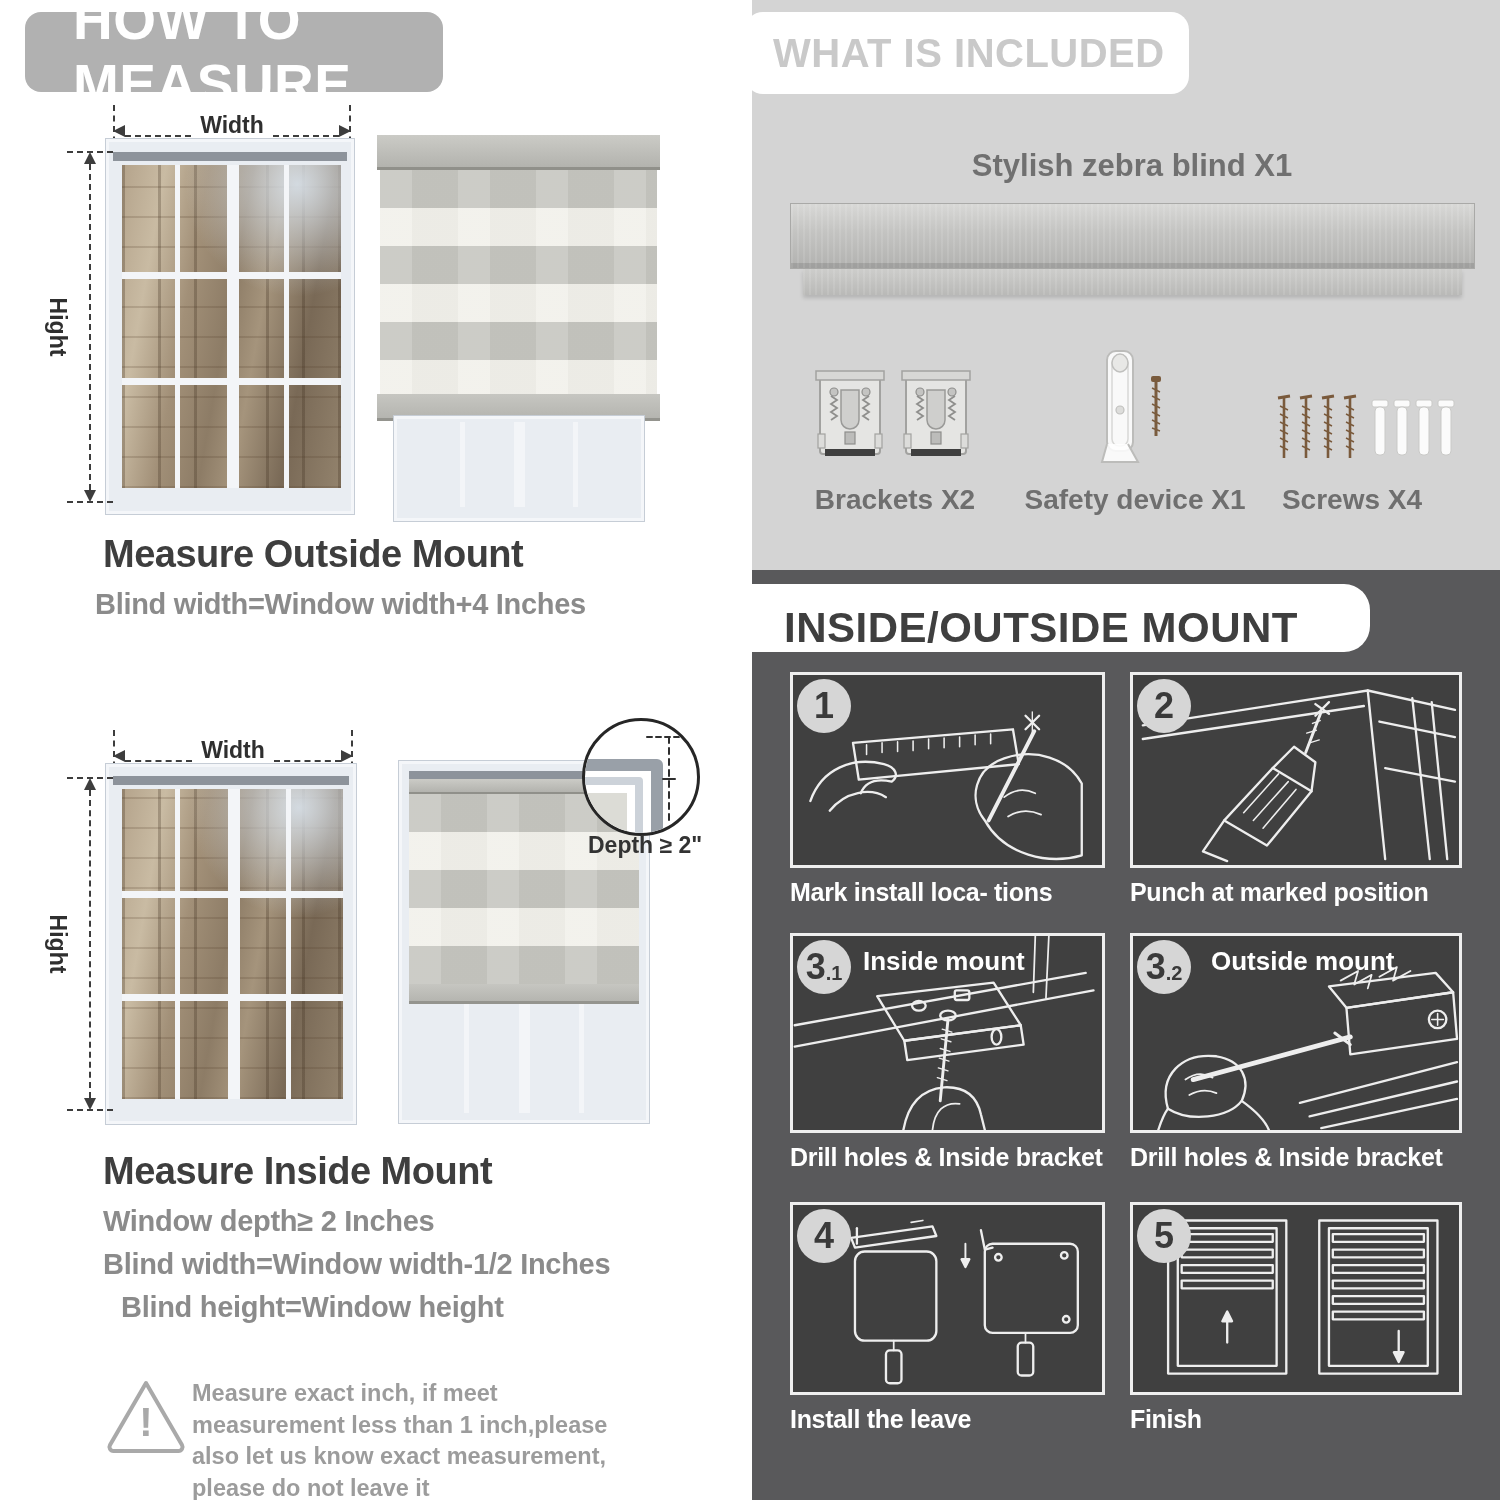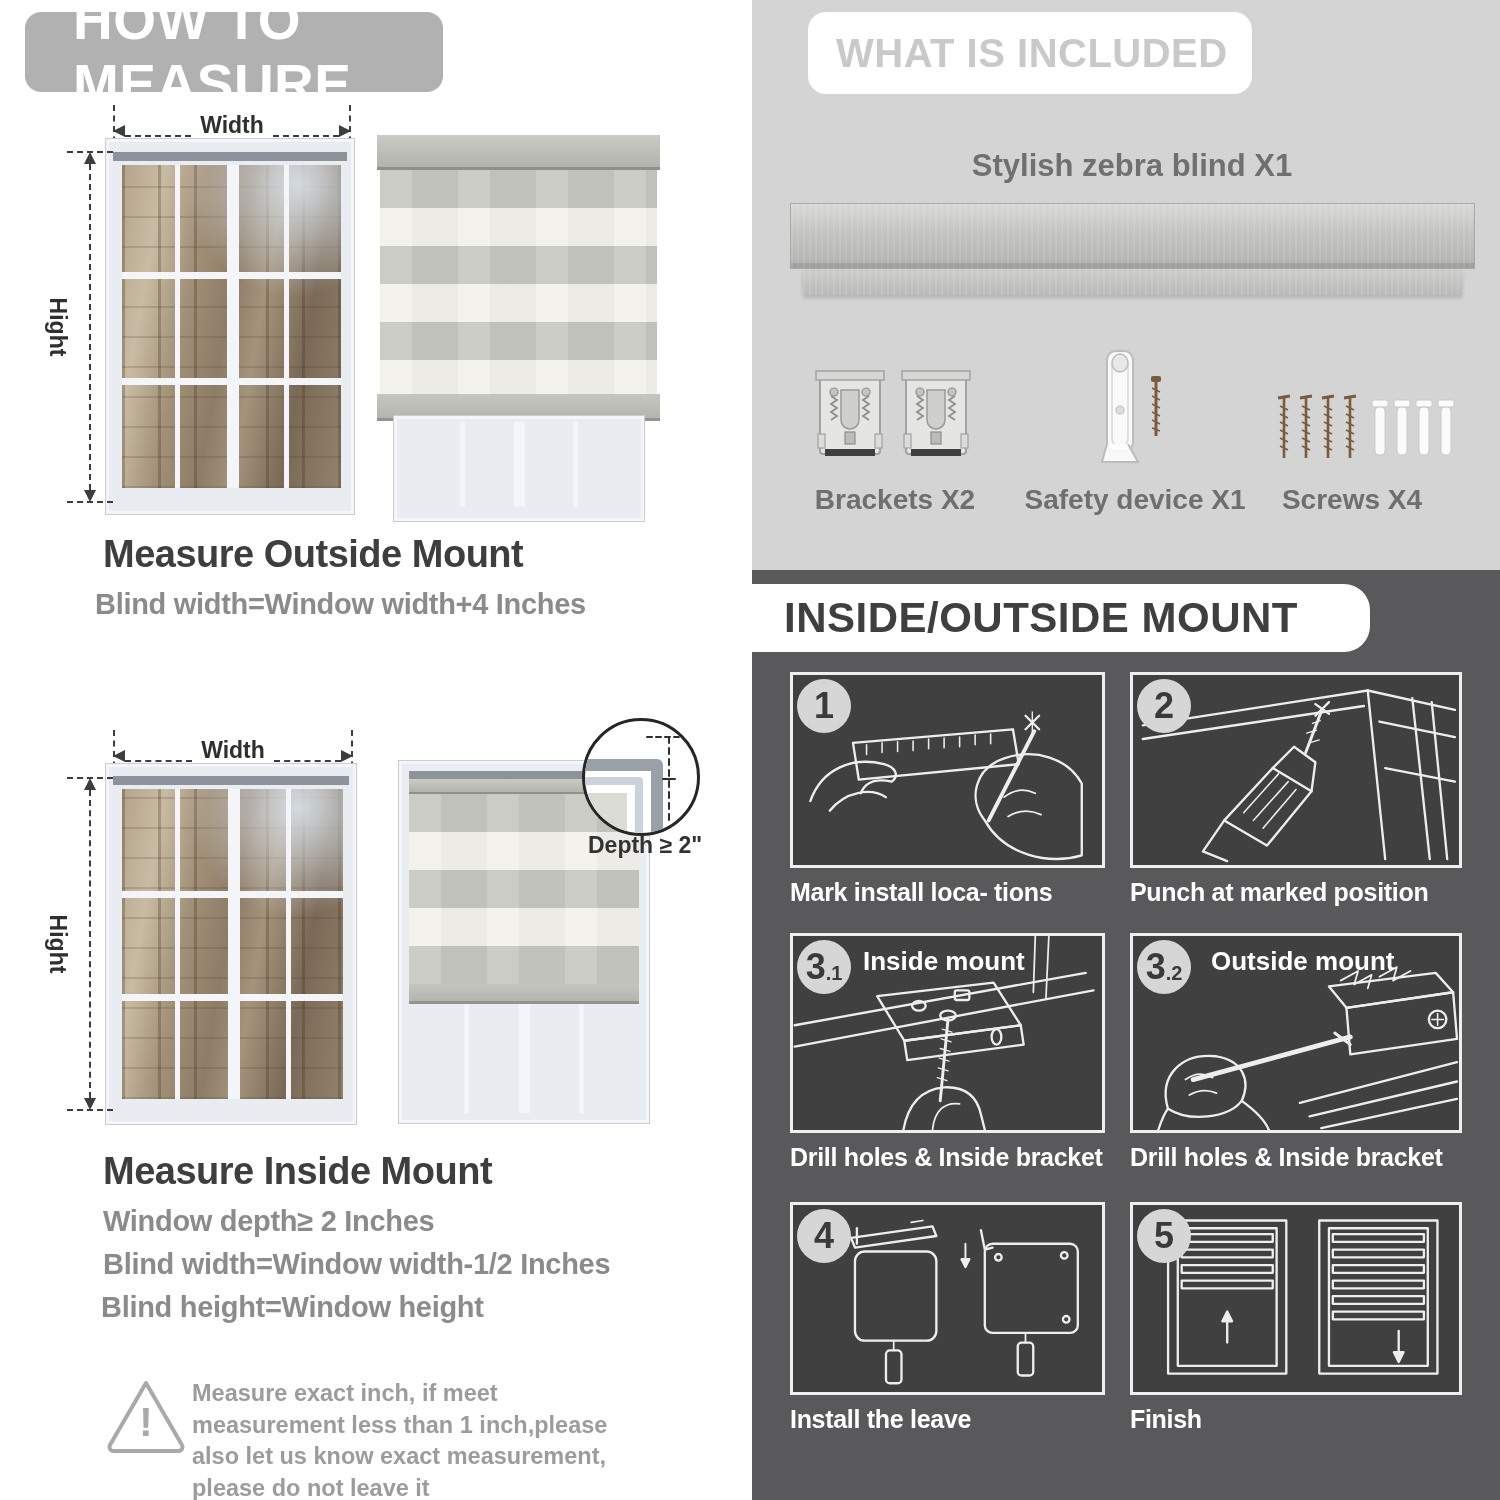--- a/index.html
+++ b/index.html
@@ -52,36 +52,36 @@
       repeating-linear-gradient(180deg,#c5c5bf 0 38px,#f1f0ea 38px 76px)}
   .rail{background:linear-gradient(180deg,#c6c6c1,#b5b5b0);border-bottom:3px solid #94948e}
 
   .circle-detail{width:112px;height:112px;border-radius:50%;border:3px solid #262626;background:#fff;overflow:hidden}
   .depth-note{font-size:23px;font-weight:700;color:#333;white-space:nowrap}
 
   .warn-text{width:445px;color:#9c9c9c;font-size:23.5px;font-weight:700;line-height:31.5px}
 
   
   .panel-light{left:752px;top:0;width:748px;height:570px;background:#d4d4d4}
-  .banner-included{left:808px;top:12px;width:444px;height:82px;background:#fff;border-radius:18px;
+  .banner-included{left:745px;top:12px;width:444px;height:82px;background:#fff;border-radius:18px;
                    display:flex;align-items:center;padding-left:28px;box-sizing:border-box}
   .banner-included span{color:#c9c9c9;font-size:40px;font-weight:700;letter-spacing:.5px}
   .blind-label{left:792px;top:148px;width:680px;text-align:center;color:#707070;font-size:31px;font-weight:700}
   .item-label{color:#6f6f6f;font-size:28px;font-weight:700;text-align:center;white-space:nowrap}
   .rail-main{left:790px;top:203px;width:685px;height:66px;border:1px solid #a9a9a7;box-sizing:border-box;
      background:repeating-linear-gradient(90deg,rgba(255,255,255,.10) 0 2px,rgba(0,0,0,0) 2px 6px),
                 linear-gradient(180deg,#d8d8d6 0%,#c3c3c1 45%,#b2b2b0 100%);
      box-shadow:inset 0 -5px 0 rgba(0,0,0,.10)}
   .rail-lip{left:803px;top:269px;width:659px;height:26px;
      background:repeating-linear-gradient(90deg,rgba(255,255,255,.10) 0 2px,rgba(0,0,0,0) 2px 6px),
                 linear-gradient(180deg,#cdcdcb,#b9b9b7);box-shadow:0 3px 4px rgba(0,0,0,.15)}
 
   .panel-dark{left:752px;top:570px;width:748px;height:930px;background:#59595b}
   .banner-mount{left:752px;top:584px;width:618px;height:68px;background:#fff;border-radius:0 26px 26px 0;
-                display:flex;align-items:center;padding-left:32px;box-sizing:border-box}
+                display:flex;align-items:flex-end;padding-left:32px;box-sizing:border-box}
   .banner-mount span{color:#3f3f3f;font-size:42px;font-weight:700;letter-spacing:.5px}
 
   .cell{position:absolute}
   .stepbox{position:relative;border:3px solid #efefef;background:#404040;box-sizing:border-box}
   .badge{position:absolute;left:-3px;top:-3px;width:54px;height:54px;border-radius:50%;background:#d6d6d6;
          display:flex;align-items:center;justify-content:center;font-weight:700;color:#3a3a3a}
   .badge .n{font-size:36px;line-height:36px}
   .badge .s{font-size:20px;line-height:20px;margin-top:12px}
   .inboxlbl{position:absolute;left:70px;top:10px;color:#fff;font-size:26px;font-weight:700;white-space:nowrap}
   .stepcap{margin-top:10px;color:#fff;font-size:25px;font-weight:700;letter-spacing:-.3px;white-space:nowrap}
@@ -196,21 +196,21 @@
       <line x1="84" y1="16" x2="84" y2="102" style="stroke:#2e2e2e;stroke-width:2;stroke-dasharray:6 5"></line>
       <line x1="62" y1="16" x2="106" y2="16" style="stroke:#2e2e2e;stroke-width:2;stroke-dasharray:5 4"></line>
       <line x1="78" y1="58" x2="90" y2="58" style="stroke:#2e2e2e;stroke-width:2"></line>
     </svg>
   </div>
   <div class="abs depth-note" style="left:588px;top:832px">Depth ≥ 2"</div>
 
   <div class="abs heading" style="left:103px;top:1150px">Measure Inside Mount</div>
   <div class="abs formula" style="left:103px;top:1205px">Window depth≥ 2 Inches</div>
   <div class="abs formula" style="left:103px;top:1248px">Blind width=Window width-1/2 Inches</div>
-  <div class="abs formula" style="left:101px;top:1291px">Blind height=Window height</div>
+  <div class="abs formula" style="left:121px;top:1291px">Blind height=Window height</div>
 
   <svg class="abs" style="left:103px;top:1376px" width="86" height="80" viewBox="0 0 86 80">
     <path d="M43,7 L79,69 a4,4 0 0 1 -3.5,6 H10.5 a4,4 0 0 1 -3.5,-6 Z" fill="none" stroke="#a9a9a9" stroke-width="4" stroke-linejoin="round"></path>
     <text x="43" y="60" text-anchor="middle" font-size="40" font-weight="700" fill="#a9a9a9">!</text>
   </svg>
   <div class="abs warn-text" style="left:192px;top:1378px">Measure exact inch, if meet measurement less than 1 inch,please also let us know exact measurement, please do not leave it</div>
 
   <div class="abs panel-light"></div>
 
   <div class="abs banner-included">

